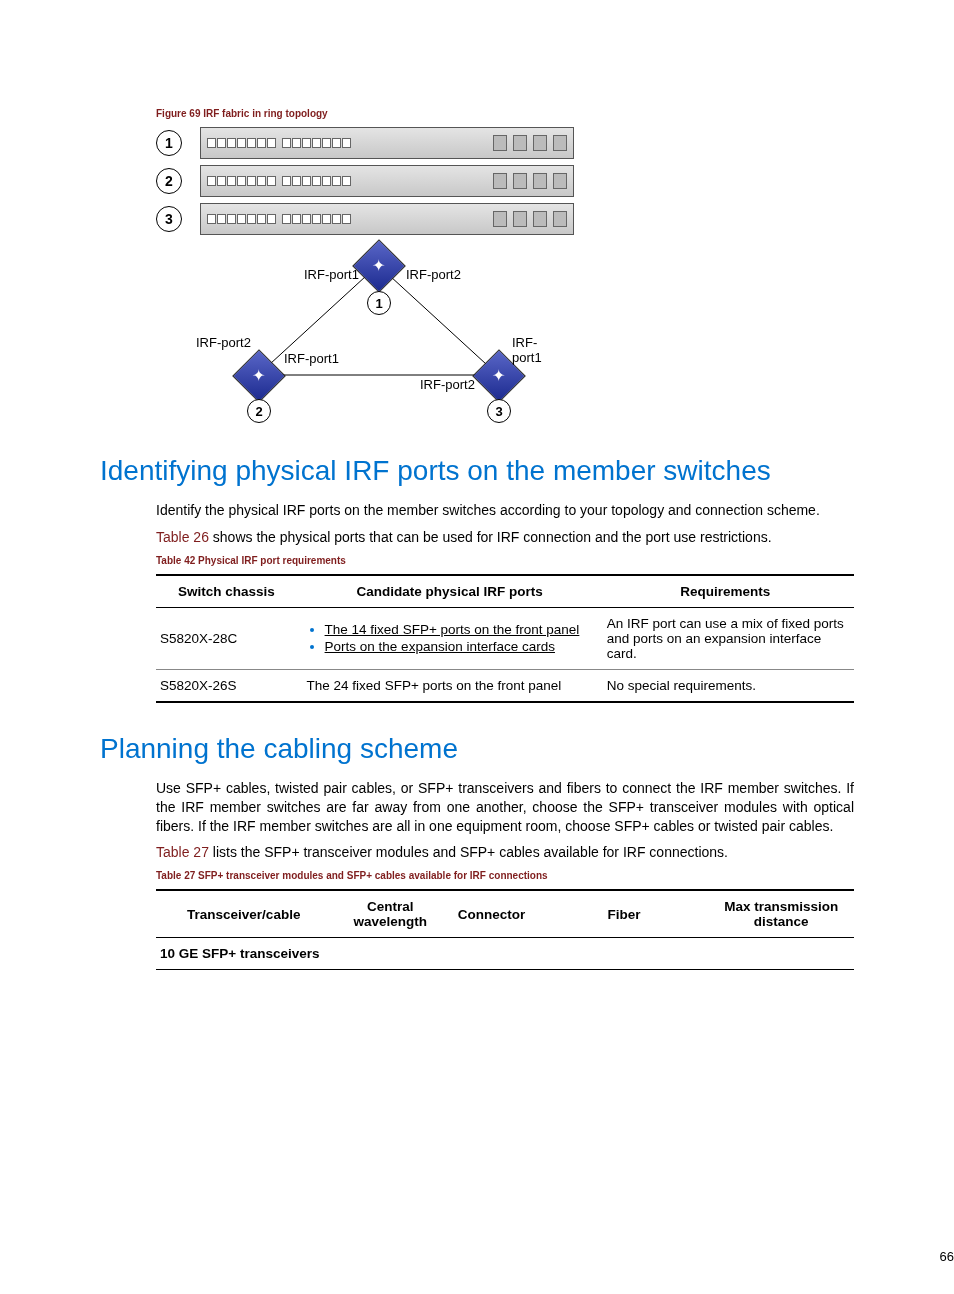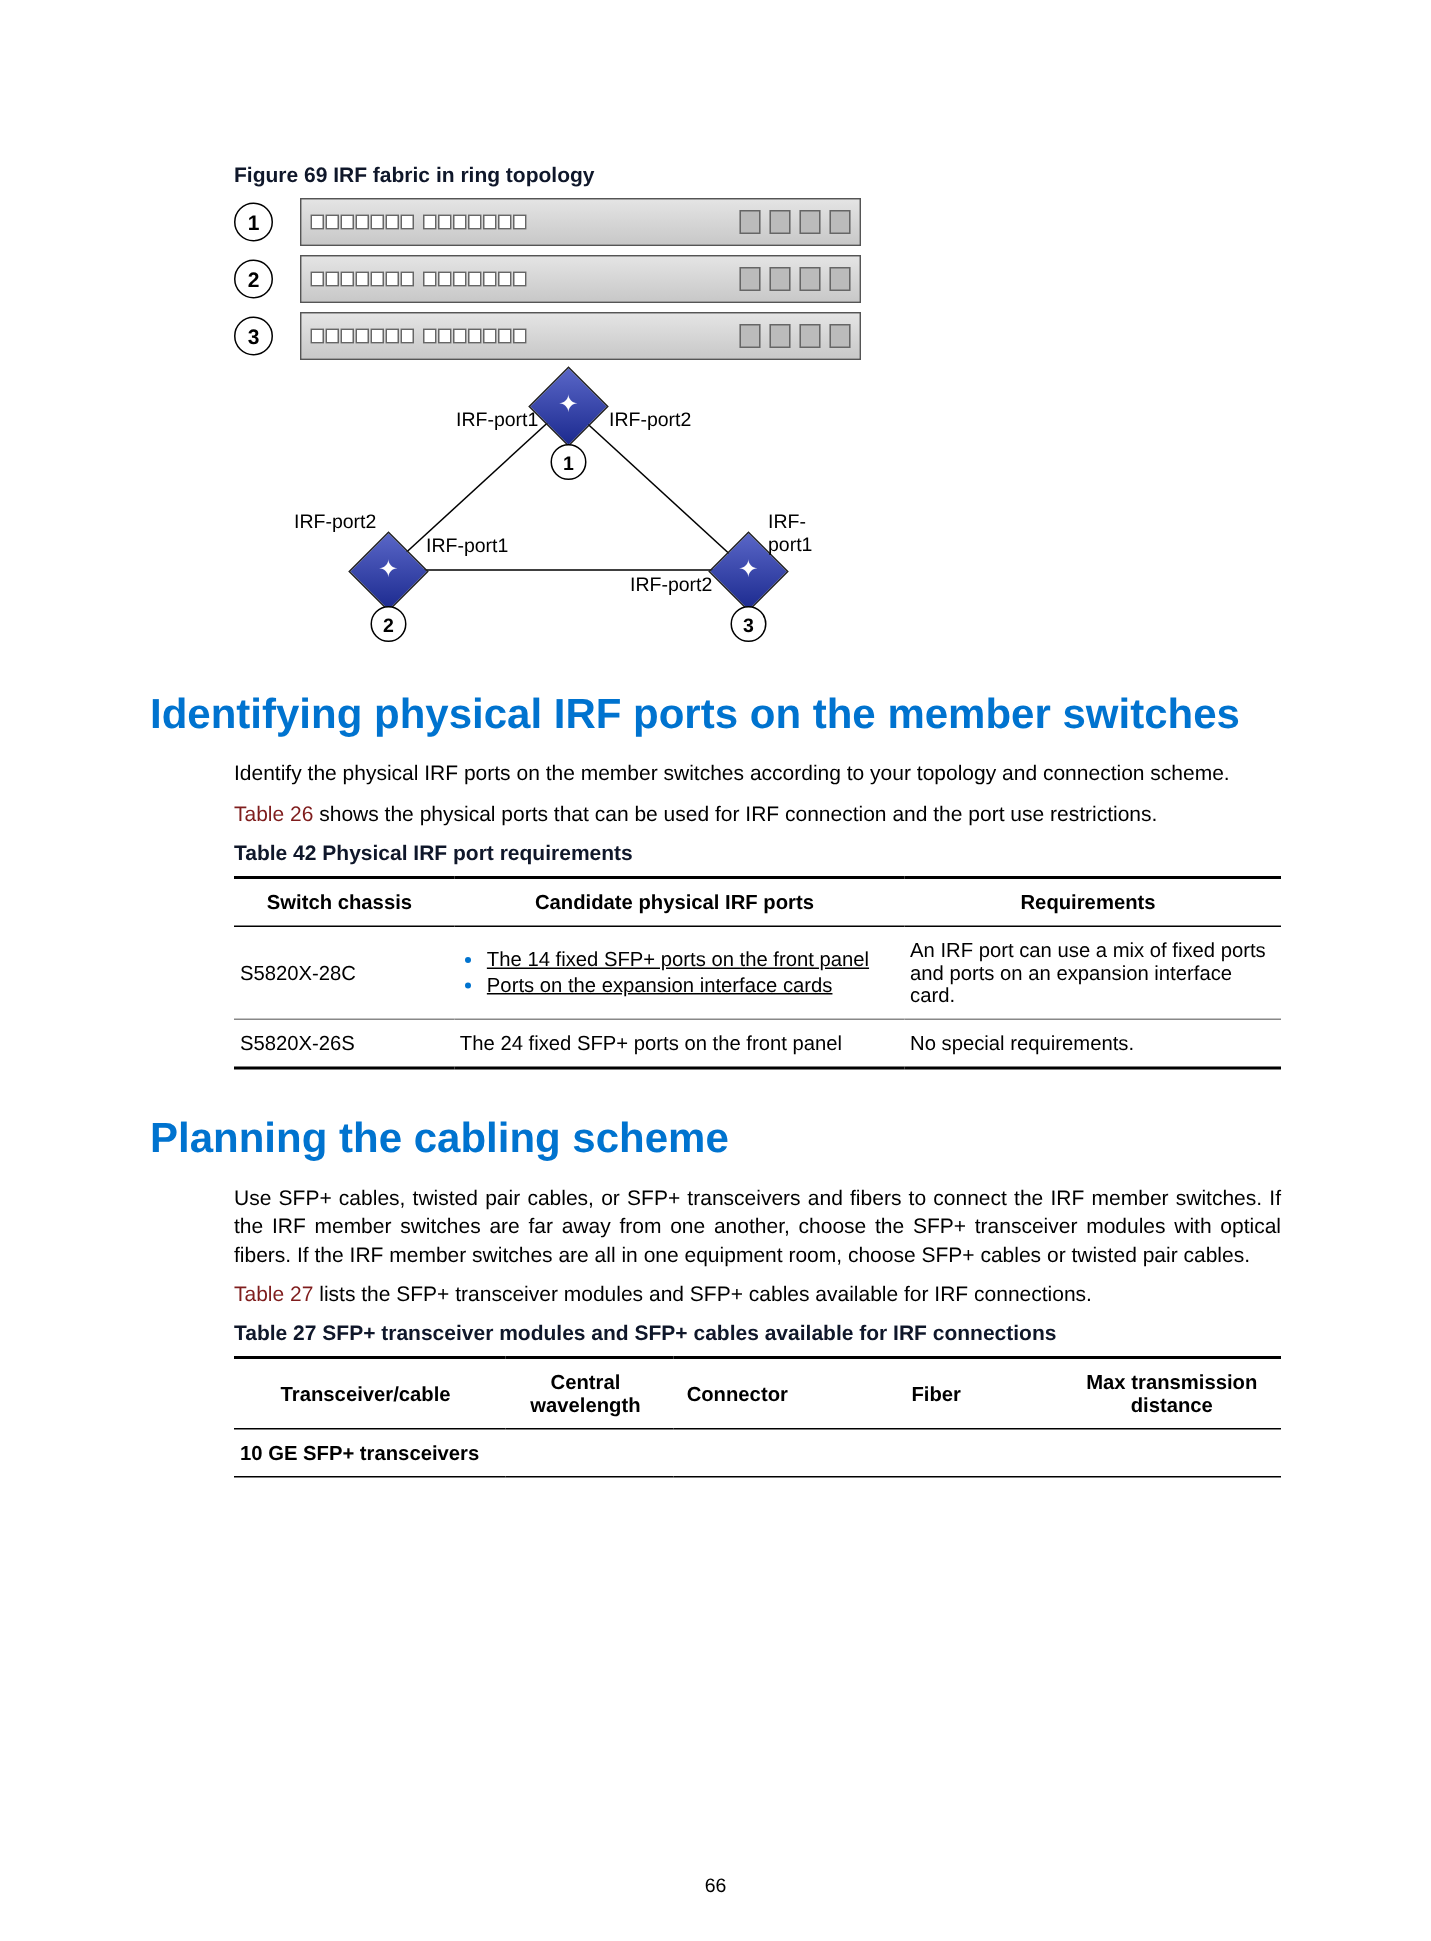--- a/index.html
+++ b/index.html
@@ -10,23 +10,23 @@
   }
   .page {
     width: 954px;
     min-height: 1294px;
     box-sizing: border-box;
     padding: 100px 100px 40px 100px;
     margin: 0 auto;
     position: relative;
   }
   .fig-caption, .tbl-caption {
-    color: #0f172a;
+    color: #7f1d1d;
     font-weight: bold;
-    font-size: 14px;
+    font-size: 10px;
     margin: 8px 0 8px 56px;
   }
   
   .diagram {
     margin-left: 56px;
     margin-bottom: 40px;
   }
   .rack {
     display: flex;
     align-items: center;
@@ -98,21 +98,21 @@
   .edge-label {
     position:absolute;
     font-size:13px;
   }
   svg.topo-lines{
     position:absolute; top:0; left:0;
   }
   
   h2.section {
     color: #0073cf;
-    font-weight: bold;
+    font-weight: normal;
     font-size: 28px;
     margin: 30px 0 14px 0;
   }
   p.body {
     font-size: 14px;
     margin: 8px 0 8px 56px;
     line-height: 1.35;
     text-align: justify;
   }
   a.ref { color:#7f1d1d; text-decoration:none; }
@@ -140,21 +140,21 @@
   table.doc tr.sect td { font-weight:bold; border-bottom:1.2px solid #000;}
   ul.bullets {
     margin:0; padding-left: 18px;
   }
   ul.bullets li { margin: 2px 0; text-decoration: underline; }
   ul.bullets li::marker { color:#0073cf; }
   .pageno {
     position:absolute;
     bottom: 30px;
     left: 0; right:0;
-    text-align:center;
+    text-align:right;
     font-size: 13px;
   }
 </style>
 </head>
 <body>
 
 <div class="page">
 
   <div class="fig-caption">Figure 69 IRF fabric in ring topology</div>
 

